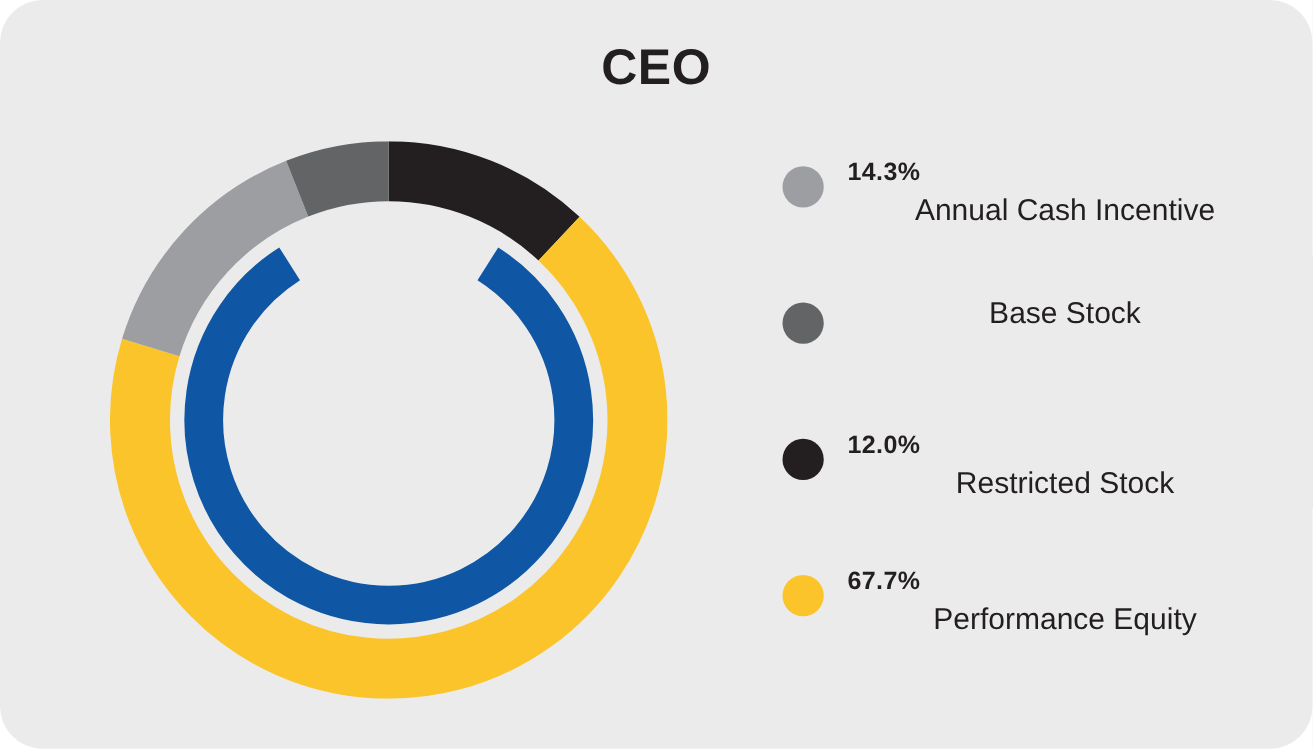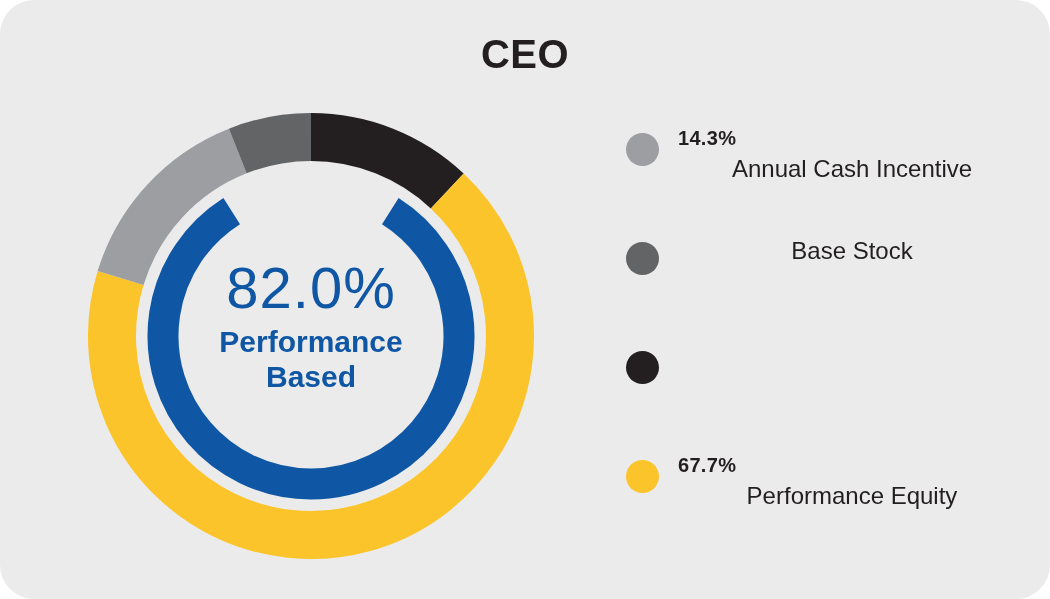--- a/index.html
+++ b/index.html
@@ -120,43 +120,38 @@
           <path d="M 32.61 165.08 A 199 199 0 0 1 149.74 37.97" fill="none" stroke="#9c9ea2" stroke-width="48"></path>
           <path d="M 149.74 37.97 A 199 199 0 0 1 223.00 24.00" fill="none" stroke="#636466" stroke-width="48"></path>
         </g>
 
       <g>
           <path d="M 302.30 98.04 A 148 148 0 1 1 143.70 98.04" fill="none" stroke="#0f57a4" stroke-width="31" stroke-linecap="butt"></path>
         </g>
     </svg>
   </div>
 
-  <div id="center-label">
-    <div id="center-pct">82.0%</div>
-    <div id="center-sub">
-      <div>Performance</div>
-      <div>Based</div>
-    </div>
-  </div>
 
   <div id="legend">
 
     <div class="legend-item">
       <span class="legend-dot" style="background:#9c9ea2"></span>
       <div class="legend-pct">14.3%</div>
       <div class="legend-name">Annual Cash Incentive</div>
     </div>
 
     <div class="legend-item">
       <span class="legend-dot" style="background:#636466"></span>
       <div class="legend-name">Base Stock</div>
     </div>
 
     <div class="legend-item">
       <span class="legend-dot" style="background:#231f20"></span>
+      <div class="legend-pct">12.0%</div>
+      <div class="legend-name">Restricted Stock</div>
     </div>
 
     <div class="legend-item">
       <span class="legend-dot" style="background:#fbc42b"></span>
       <div class="legend-pct">67.7%</div>
       <div class="legend-name">Performance Equity</div>
     </div>
 
   </div>
 </div>

